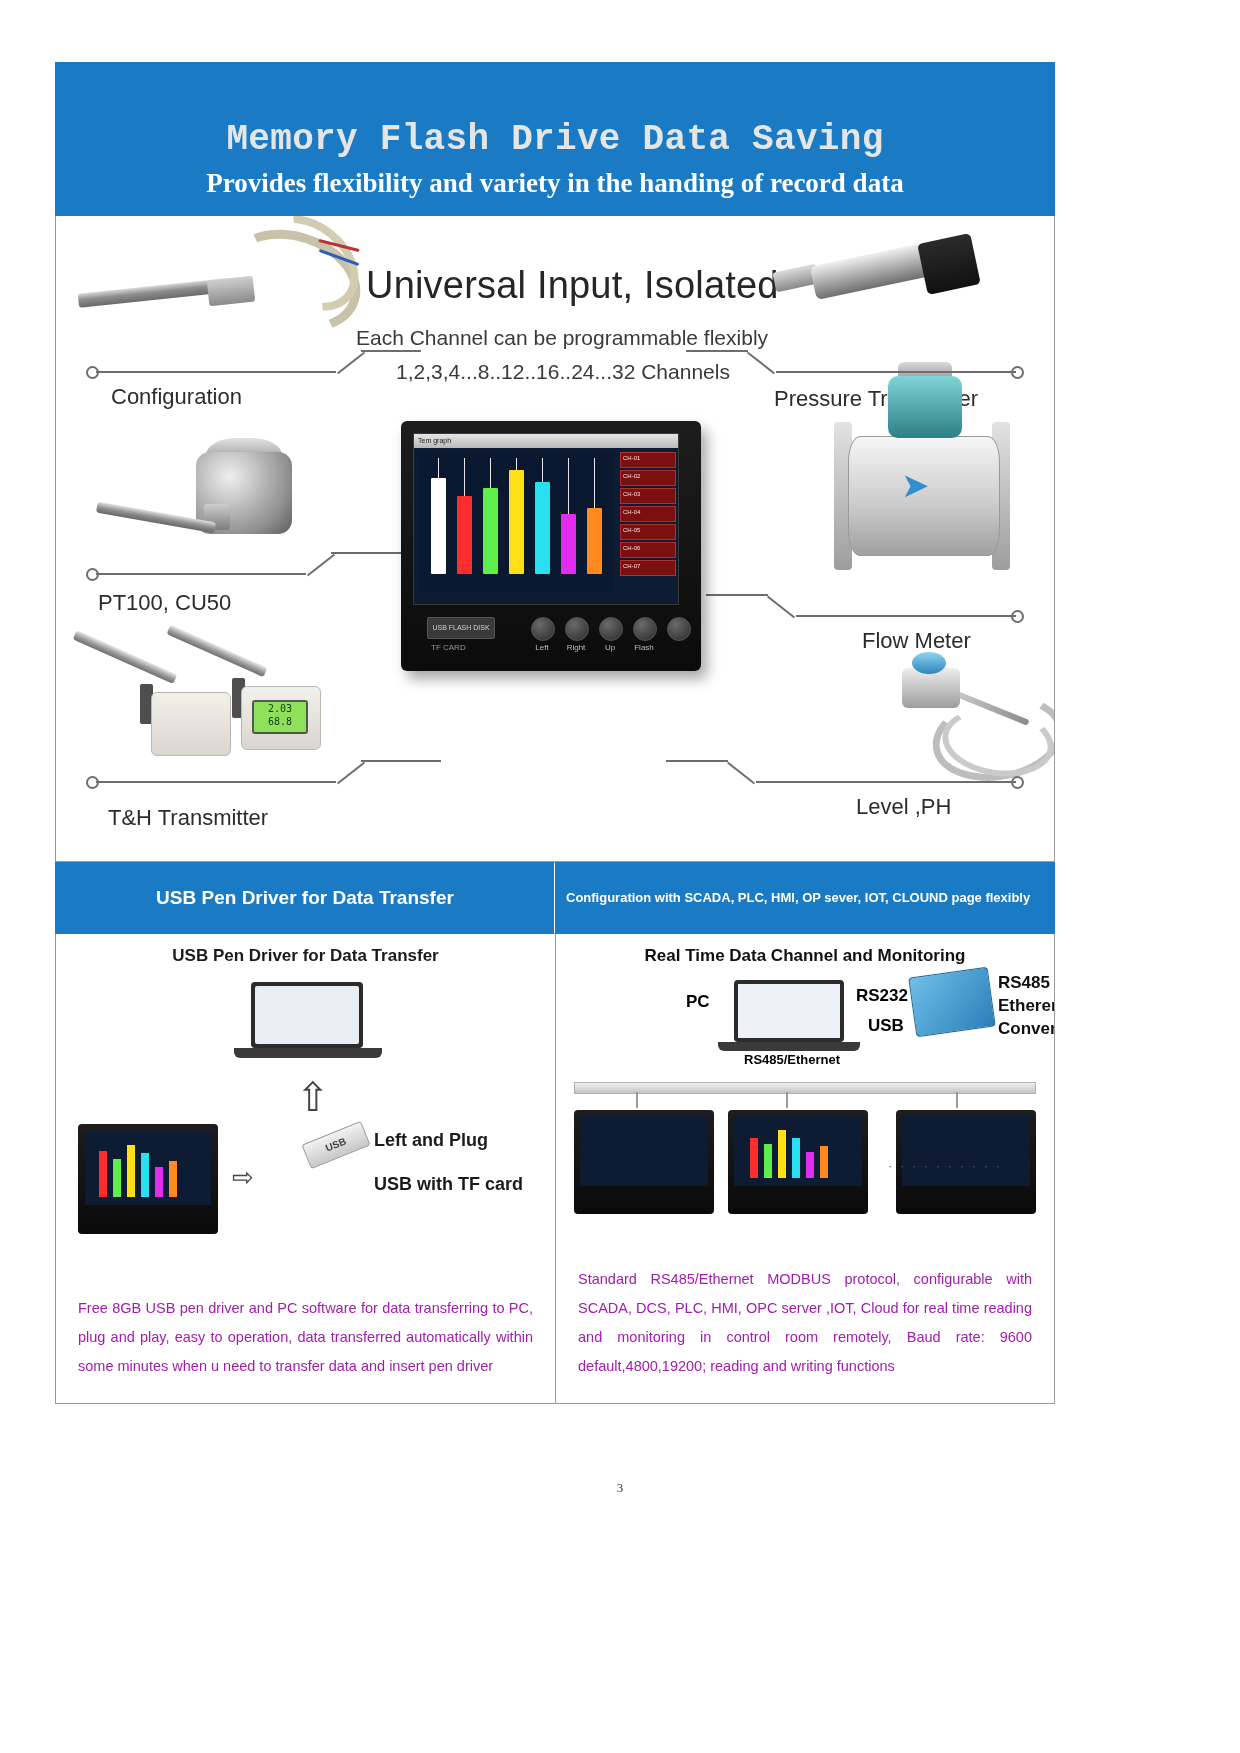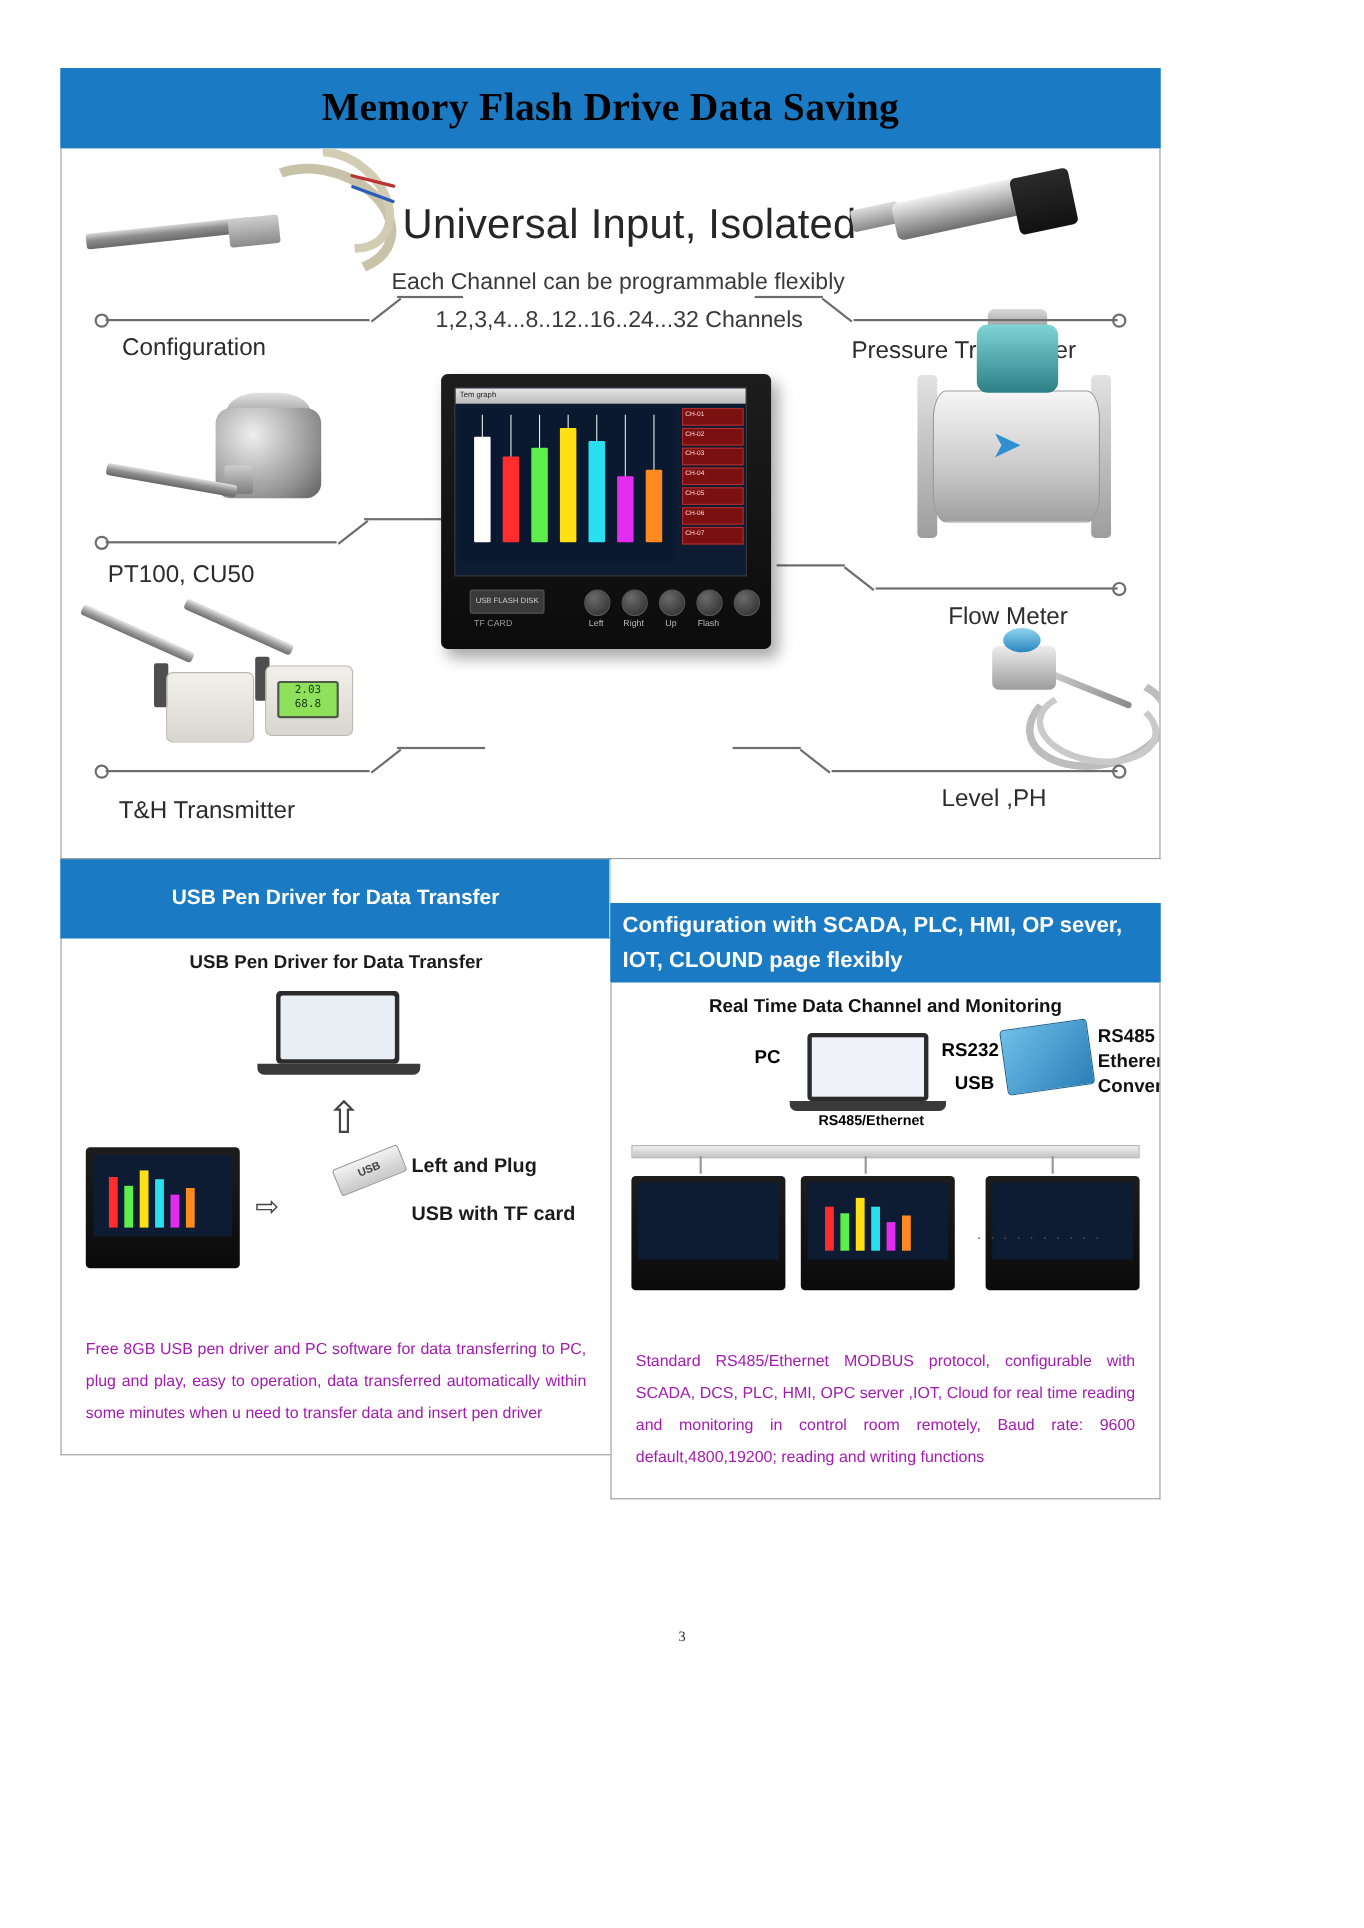--- a/index.html
+++ b/index.html
@@ -21,26 +21,27 @@
   }
 
   
   .banner {
     background: #1a7bc4;
     border: 1px solid #1a7bc4;
     padding: 14px 10px 16px 10px;
     text-align: center;
   }
   .banner-title {
-    font-family: Liberation Serif, serif;
+    font-family: Liberation Mono, monospace;
     font-weight: bold;
     font-size: 36px;
-    color: #000000;
+    color: #e5e5e5;
     letter-spacing: 0.3px;
     line-height: 1.15;
+    margin-top: 42px;
   }
   .banner-sub {
     font-family: "Liberation Serif", serif;
     font-weight: bold;
     font-size: 27px;
     color: #ffffff;
     margin-top: 8px;
     line-height: 1.15;
   }
 
@@ -302,24 +303,23 @@
     height: 72px;
     display: flex;
     align-items: center;
     justify-content: center;
     text-align: center;
     padding: 0 10px;
   }
   .col-head.left { border-right: 1px solid #ffffff; }
   .col-head.right {
     justify-content: flex-start;
-    text-align: left;
+    text-align: center;
     line-height: 1.6;
-    font-size: 20px;
-    margin-top: 40px;
+    font-size: 13px;
   }
   .col-body {
     border: 1px solid #9a9a9a;
     border-top: none;
     box-sizing: border-box;
     height: 470px;
     position: relative;
     overflow: hidden;
   }
   .col-body.left { border-right: none; }
@@ -430,20 +430,21 @@
     font-family: "Liberation Serif", serif;
   }
 </style>
 </head>
 <body>
 
 <div class="page">
 
   <div class="banner">
     <div class="banner-title">Memory Flash Drive Data Saving</div>
+    <div class="banner-sub">Provides flexibility and variety in the handing of record data</div>
   </div>
 
   <div class="diagram-panel">
     <div class="diagram-inner">
 
       <div class="dg-text universal-title">Universal Input, Isolated</div>
       <div class="dg-text universal-line2">Each Channel can be programmable flexibly</div>
       <div class="dg-text universal-line3">1,2,3,4...8..12..16..24...32 Channels</div>
 
       <div class="tc-probe"></div>

